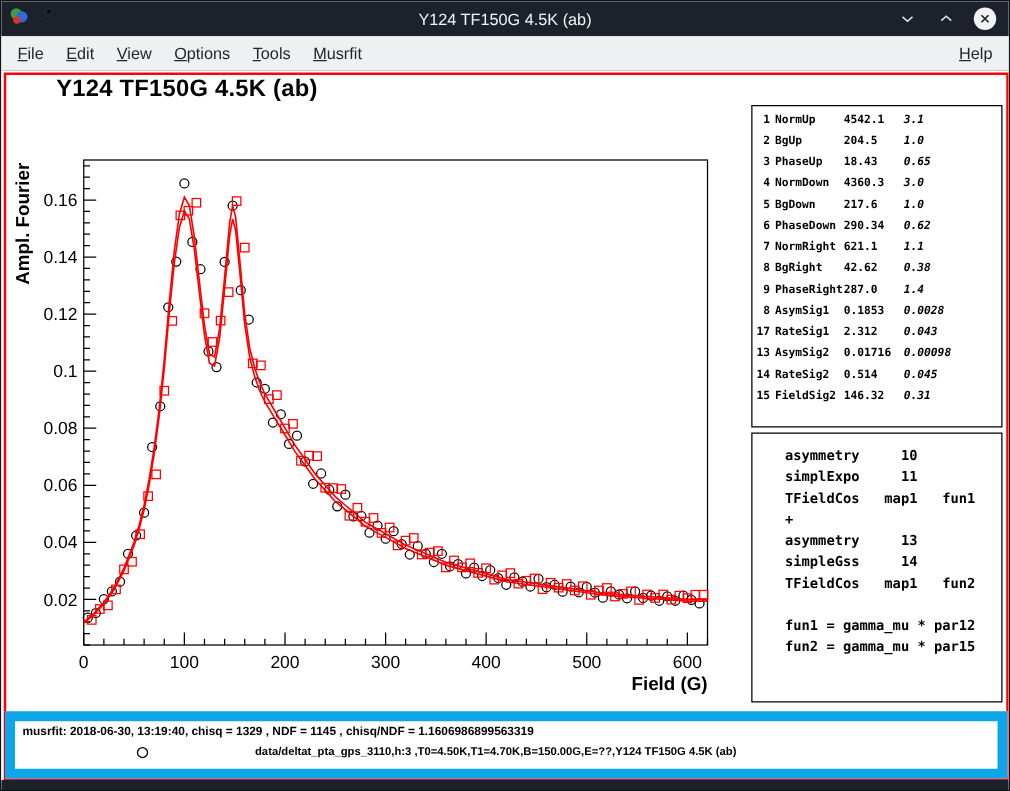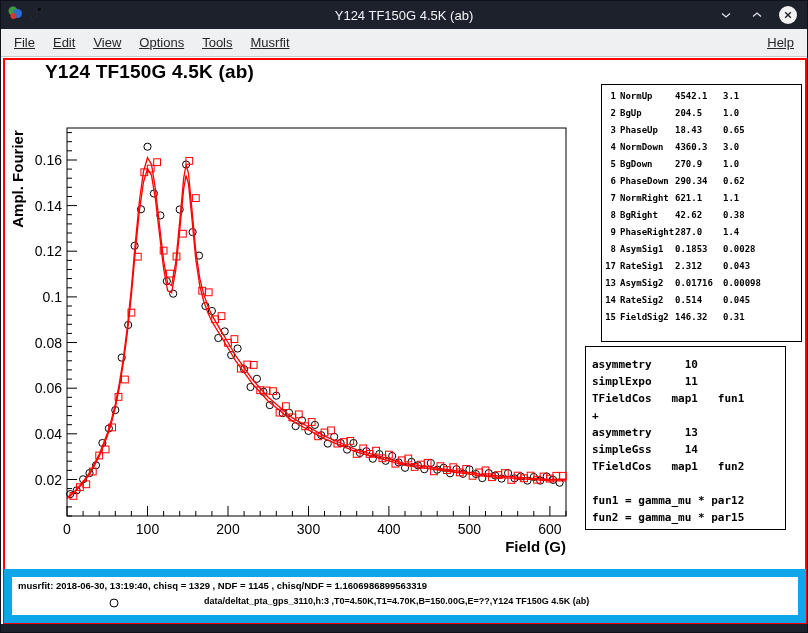--- a/index.html
+++ b/index.html
@@ -9,41 +9,41 @@
 
   
   .titlebar { position:absolute; top:0; left:0; right:0; height:28px; background:#1d212c; display:flex; align-items:center; }
   .tb-icons { display:flex; align-items:center; gap:5px; padding-left:6px; z-index:2; }
   .tb-title { position:absolute; left:0; right:0; text-align:center; font-size:13px; color:#f2f4f7; }
   .tb-buttons { margin-left:auto; display:flex; align-items:center; gap:13px; padding-right:10px; z-index:2; }
   .tb-btn { display:flex; align-items:center; justify-content:center; width:18px; height:18px; cursor:pointer; }
   .tb-btn.close { background:#f2f2f2; border-radius:50%; }
 
   
-  .menubar { position:absolute; top:28px; left:0; right:0; height:28px; background:#eff0f1; border-bottom:1px solid #c4c8cc; display:flex; align-items:center; font-size:13px; color:#232629; padding:0 4px;text-decoration:underline; }
+  .menubar { position:absolute; top:28px; left:0; right:0; height:28px; background:#eff0f1; border-bottom:1px solid #c4c8cc; display:flex; align-items:center; font-size:13px; color:#232629; padding:0 4px; }
   .menu-item { padding:3px 9px; cursor:default; }
   .menu-item u { text-decoration:underline; }
   .menu-spacer { flex:1; }
 
   
   .canvas { position:absolute; top:56px; left:0; width:808px; height:569px; background:#fff; }
   .red-frame { position:absolute; left:2px; top:1px; width:804px; height:566px; border:2px solid #ff0000; pointer-events:none; }
   .plot-title { position:absolute; left:44px; top:4px; font-size:19px; font-weight:bold; color:#000; letter-spacing:0.2px; }
   #chart-svg { position:absolute; left:0; top:0; }
 
   
   .param-box { position:absolute; left:600px; top:27px; width:201px; height:258px; border:1px solid #000; background:#fff; font-family:"DejaVu Sans Mono",monospace; font-size:9px; font-weight:bold; color:#000; padding-top:3px; overflow:hidden; }
   .param-row { display:flex; height:17px; line-height:17px; }
   .param-no { width:14px; text-align:right; }
   .param-name { margin-left:4px; width:55px; }
   .param-val { width:48px; }
-  .param-err { flex:1; }
-
-  
-  .theory-box { position:absolute; left:584px; top:289px; width:201px; height:184px; border:1px solid #000; background:#fff; overflow:hidden; }
+  .param-err { flex:1;font-style:italic; }
+
+  
+  .theory-box { position:absolute; left:600px; top:289px; width:201px; height:216px; border:1px solid #000; background:#fff; overflow:hidden;padding-left:20px; }
   .theory-box pre { font-family:"DejaVu Sans Mono",monospace; font-size:11px; font-weight:bold; line-height:17px; padding:9px 6px; color:#000; white-space:pre; }
 
   
   .info-pane { position:absolute; left:3px; top:512px; width:802px; height:54px; border:8px solid #0ea5e9; background:#fff; }
   .status-line { position:absolute; left:6px; top:3px; font-size:9.5px; font-weight:bold; color:#000; white-space:nowrap; }
   .legend-row { position:absolute; left:0; right:0; height:14px; }
   .legend-row .marker { position:absolute; left:96px; top:0; }
   .legend-row .legend-label { position:absolute; left:192px; top:1px; font-size:9px; font-weight:bold; color:#000; white-space:nowrap; }
   .legend-row.r1 { top:18px; }
   .legend-row.r2 { top:35px; }
@@ -384,21 +384,21 @@
           </div>
           <div class="param-row">
             <span class="param-no">4</span>
             <span class="param-name">NormDown</span>
             <span class="param-val">4360.3</span>
             <span class="param-err">3.0</span>
           </div>
           <div class="param-row">
             <span class="param-no">5</span>
             <span class="param-name">BgDown</span>
-            <span class="param-val">270.9</span>
+            <span class="param-val">217.6</span>
             <span class="param-err">1.0</span>
           </div>
           <div class="param-row">
             <span class="param-no">6</span>
             <span class="param-name">PhaseDown</span>
             <span class="param-val">290.34</span>
             <span class="param-err">0.62</span>
           </div>
           <div class="param-row">
             <span class="param-no">7</span>

